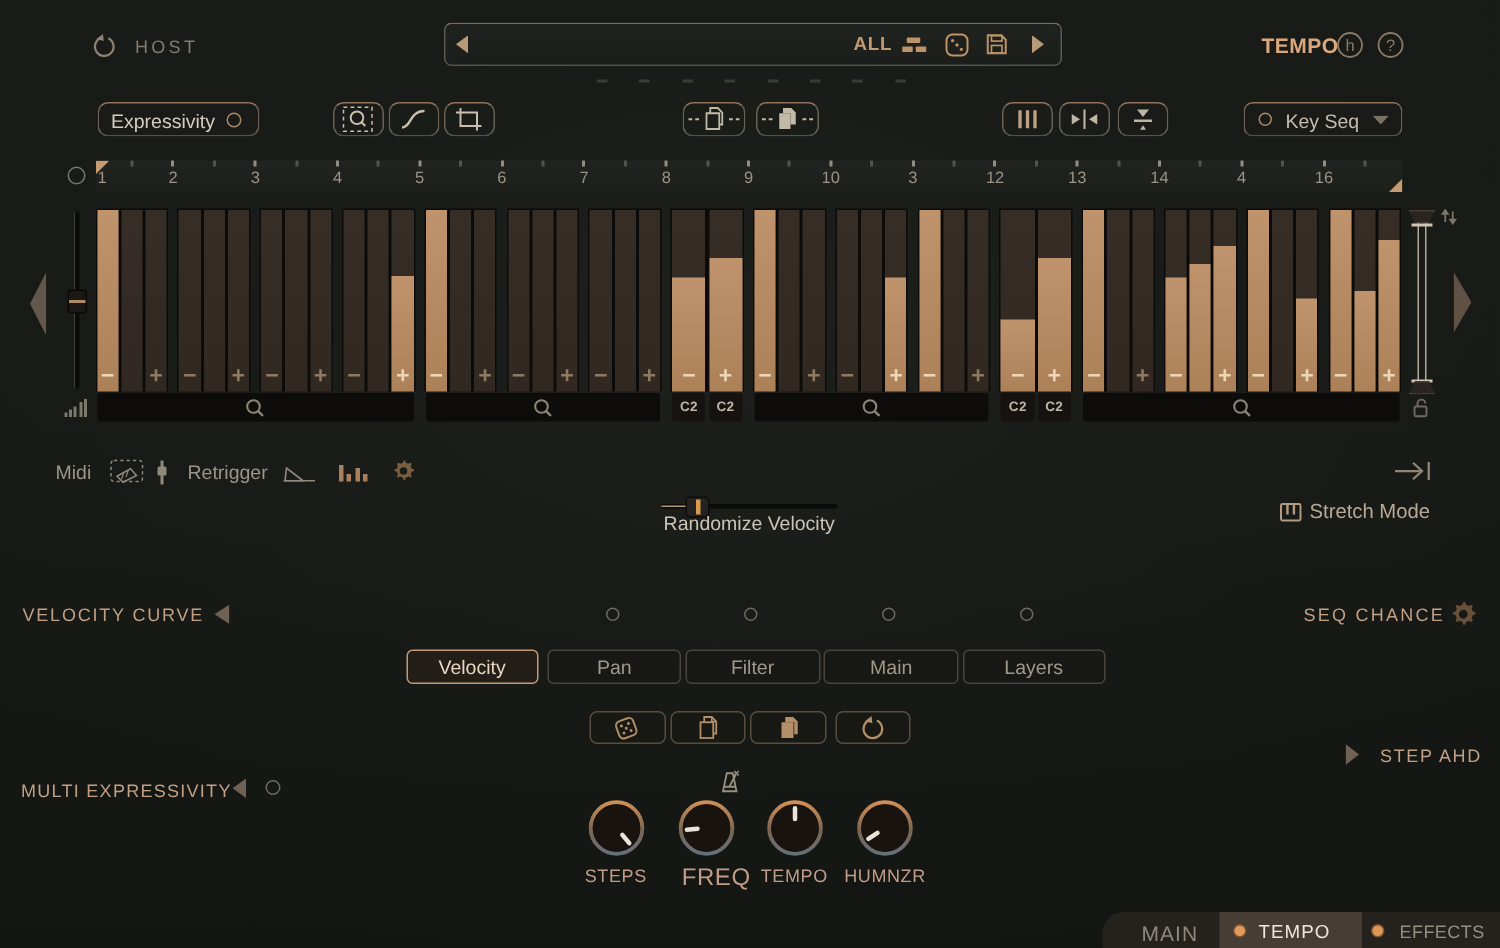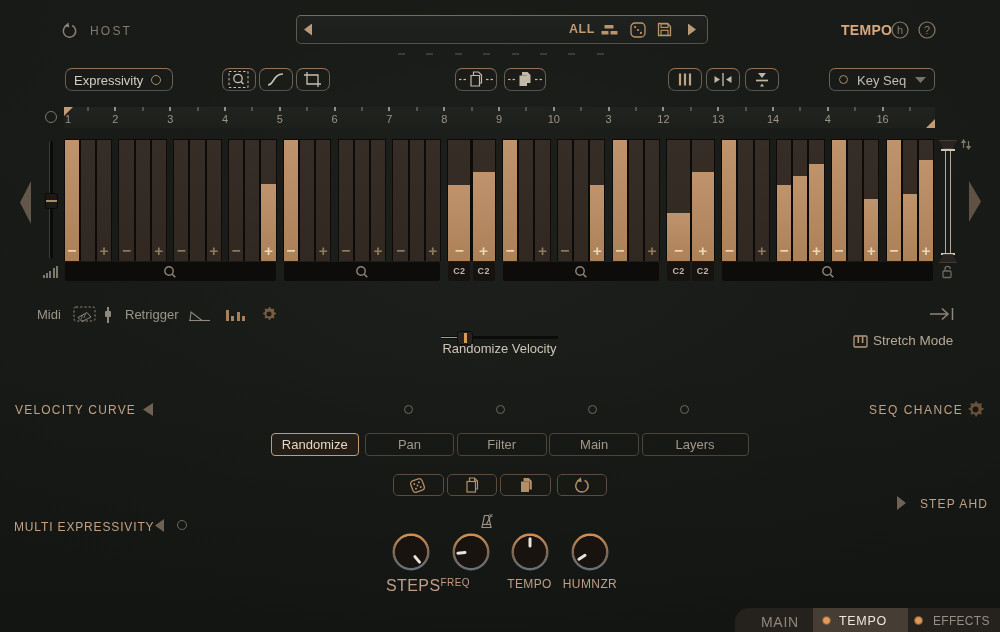--- a/index.html
+++ b/index.html
@@ -385,25 +385,25 @@
     <div class="abs caps" style="left:15px;top:403px">VELOCITY CURVE</div>
     <div class="abs" style="left:143px;top:403px;width:10px;height:13px;background:#6f6254;clip-path:polygon(100% 0,100% 100%,0 50%)"></div>
     <div class="abs" style="left:404px;top:405px;width:9px;height:9px;border:1.3px solid #6e6860;border-radius:50%"></div>
     <div class="abs" style="left:496px;top:405px;width:9px;height:9px;border:1.3px solid #6e6860;border-radius:50%"></div>
     <div class="abs" style="left:588px;top:405px;width:9px;height:9px;border:1.3px solid #6e6860;border-radius:50%"></div>
     <div class="abs" style="left:680px;top:405px;width:9px;height:9px;border:1.3px solid #6e6860;border-radius:50%"></div>
     <div class="abs caps" style="left:869px;top:403px;letter-spacing:1.5px">SEQ CHANCE</div>
     <svg class="abs" style="left:965px;top:399px" width="21" height="21" viewBox="0 0 20 20">
 <path fill="#6b5039" d="M10 2.2 l1.2 0 l.5 1.7 a6 6 0 0 1 1.9 .8 l1.6-.8 l.9.9 l-.8 1.6 a6 6 0 0 1 .8 1.9 l1.7.5 v1.2 l-1.7.5 a6 6 0 0 1 -.8 1.9 l.8 1.6 l-.9.9 l-1.6-.8 a6 6 0 0 1 -1.9.8 l-.5 1.7 h-1.2 l-.5-1.7 a6 6 0 0 1 -1.9-.8 l-1.6.8 l-.9-.9 l.8-1.6 a6 6 0 0 1 -.8-1.9 l-1.7-.5 v-1.2 l1.7-.5 a6 6 0 0 1 .8-1.9 l-.8-1.6 l.9-.9 l1.6.8 a6 6 0 0 1 1.9-.8 Z M10 7.2 a2.8 2.8 0 1 0 0 5.6 a2.8 2.8 0 1 0 0-5.6 Z"></path>
     </svg>
-    <div class="abs tab sel" style="left:270.6px;top:433px;width:88.3px;height:23px">Randomize</div>
+    <div class="abs tab sel" style="left:270.6px;top:433px;width:88.3px;height:23px">Velocity</div>
     <div class="abs tab" style="left:364.6px;top:433px;width:89.8px;height:23px">Pan</div>
     <div class="abs tab" style="left:456.8px;top:433px;width:89.8px;height:23px">Filter</div>
     <div class="abs tab" style="left:549.0px;top:433px;width:90.3px;height:23px">Main</div>
-    <div class="abs tab" style="left:641.6px;top:433px;width:107px;height:23px">Layers</div>
+    <div class="abs tab" style="left:641.6px;top:433px;width:95px;height:23px">Layers</div>
     <div class="abs" style="left:393.2px;top:474px;width:50.5px;height:22px;border:1px solid #5a4c3e;border-radius:5px;background:rgba(26,24,20,.3)"></div>
     <div class="abs" style="left:446.6px;top:474px;width:50.5px;height:22px;border:1px solid #5a4c3e;border-radius:5px;background:rgba(26,24,20,.3)"></div>
     <div class="abs" style="left:500.2px;top:474px;width:50.5px;height:22px;border:1px solid #5a4c3e;border-radius:5px;background:rgba(26,24,20,.3)"></div>
     <div class="abs" style="left:556.6px;top:474px;width:50.5px;height:22px;border:1px solid #5a4c3e;border-radius:5px;background:rgba(26,24,20,.3)"></div>
     <svg class="abs" style="left:409px;top:477px" width="17" height="17" viewBox="0 0 17 17">
 <g transform="rotate(-20 8.5 8.5)">
 <rect x="2.5" y="2.5" width="12" height="12" rx="3" fill="none" stroke="#b28f68" stroke-width="1.3"></rect>
 <circle cx="6" cy="6" r="1" fill="#b28f68"></circle>
         <circle cx="11" cy="6" r="1" fill="#b28f68"></circle>
 <circle cx="8.5" cy="8.5" r="1" fill="#b28f68"></circle>
@@ -444,34 +444,34 @@
         <linearGradient id="g410" x1="0" y1="0" x2="0" y2="1">
           <stop offset="0" stop-color="#cf8f55"></stop>
           <stop offset=".55" stop-color="#7a6552"></stop>
           <stop offset="1" stop-color="#64707a"></stop>
         </linearGradient>
       </defs>
       <circle cx="21" cy="21" r="17.2" fill="none" stroke="url(#g410)" stroke-width="2.6"></circle>
       <circle cx="21" cy="21" r="15.799999999999999" fill="#191310"></circle>
       <line x1="24.9" y1="25.6" x2="29.5" y2="31.1" stroke="#e8e4da" stroke-width="3" stroke-linecap="round"></line>
     </svg>
-    <div class="abs" style="left:380.5px;top:577px;width:60px;text-align:right;font-size:16px;letter-spacing:.4px;color:#c19c88">STEPS</div>
+    <div class="abs" style="left:380.5px;top:577px;width:60px;text-align:center;font-size:12px;letter-spacing:.4px;color:#c19c88">STEPS</div>
     <svg class="abs" style="left:449.5px;top:530.5px" width="42" height="42" viewBox="0 0 42 42">
       <defs>
         <linearGradient id="g470" x1="0" y1="0" x2="0" y2="1">
           <stop offset="0" stop-color="#cf8f55"></stop>
           <stop offset=".55" stop-color="#7a6552"></stop>
           <stop offset="1" stop-color="#64707a"></stop>
         </linearGradient>
       </defs>
       <circle cx="21" cy="21" r="17.2" fill="none" stroke="url(#g470)" stroke-width="2.6"></circle>
       <circle cx="21" cy="21" r="15.799999999999999" fill="#191310"></circle>
       <line x1="15.0" y1="21.5" x2="7.9" y2="22.2" stroke="#e8e4da" stroke-width="3" stroke-linecap="round"></line>
     </svg>
-    <div class="abs" style="left:440.5px;top:577px;width:60px;text-align:left;font-size:10px;letter-spacing:.4px;color:#c19c88">FREQ</div>
+    <div class="abs" style="left:440.5px;top:577px;width:60px;text-align:right;font-size:16px;letter-spacing:.4px;color:#c19c88">FREQ</div>
     <svg class="abs" style="left:508.5px;top:530.5px" width="42" height="42" viewBox="0 0 42 42">
       <defs>
         <linearGradient id="g529" x1="0" y1="0" x2="0" y2="1">
           <stop offset="0" stop-color="#cf8f55"></stop>
           <stop offset=".55" stop-color="#7a6552"></stop>
           <stop offset="1" stop-color="#64707a"></stop>
         </linearGradient>
       </defs>
       <circle cx="21" cy="21" r="17.2" fill="none" stroke="url(#g529)" stroke-width="2.6"></circle>
       <circle cx="21" cy="21" r="15.799999999999999" fill="#191310"></circle>

